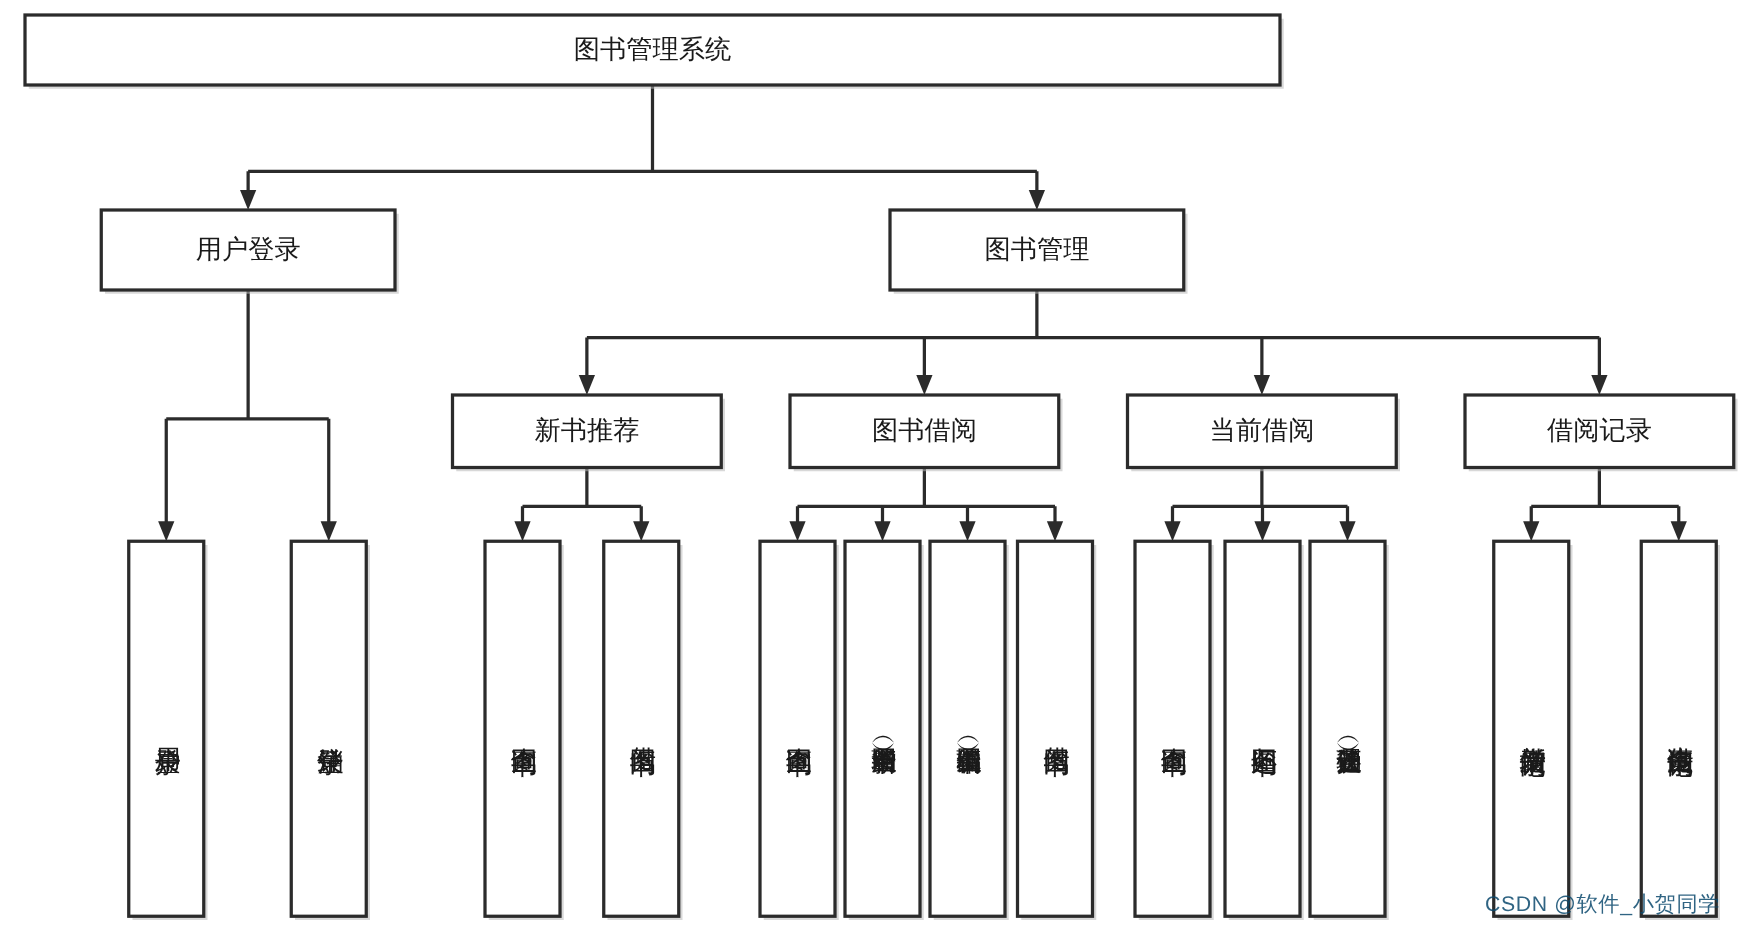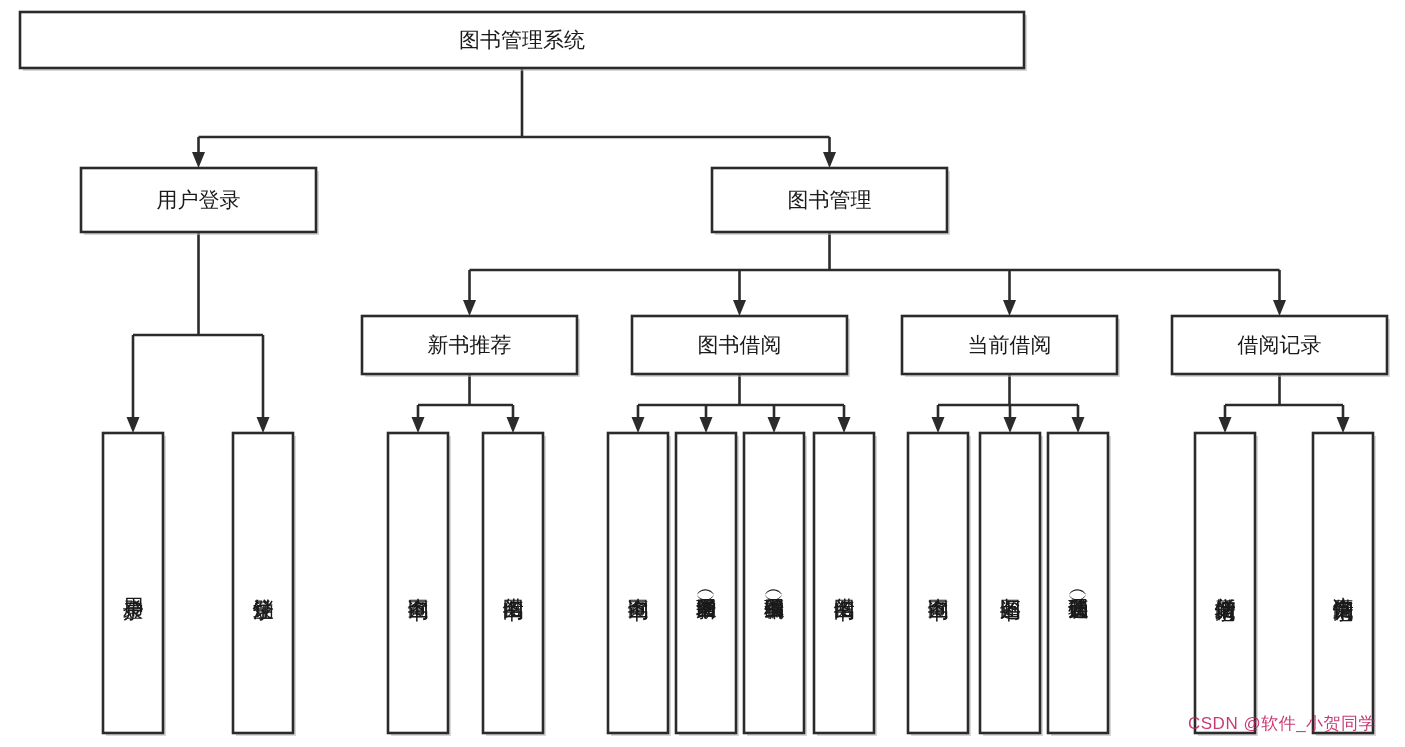--- a/index.html
+++ b/index.html
@@ -71,21 +71,21 @@
   .vlabel.tight {
     font-size: 20px;
     letter-spacing: 0px;
   }
   #watermark {
     position: absolute;
     left: 1188px;
     top: 712px;
     font-family: "Liberation Sans", "DejaVu Sans", sans-serif;
     font-size: 17px;
-    color: #be185d;
+    color: #0c4a6e;
     opacity: 0.85;
     white-space: nowrap;
     letter-spacing: 0.5px;
   }
 </style>
 </head>
 <body>
 
 <div id="diagram-root">
   <svg class="diagram-canvas" id="diagram-canvas" viewBox="0 0 1405 747" xmlns="http://www.w3.org/2000/svg">

